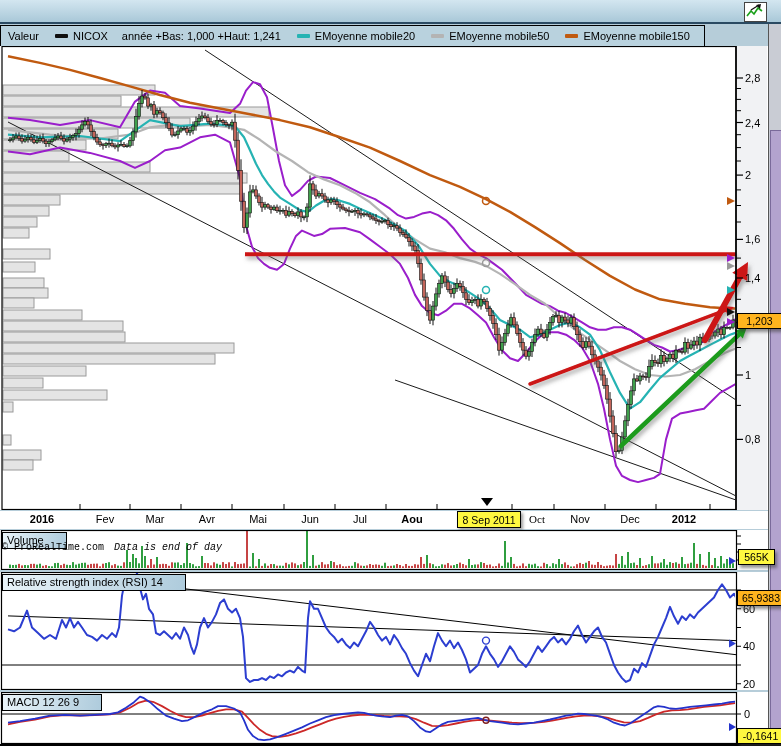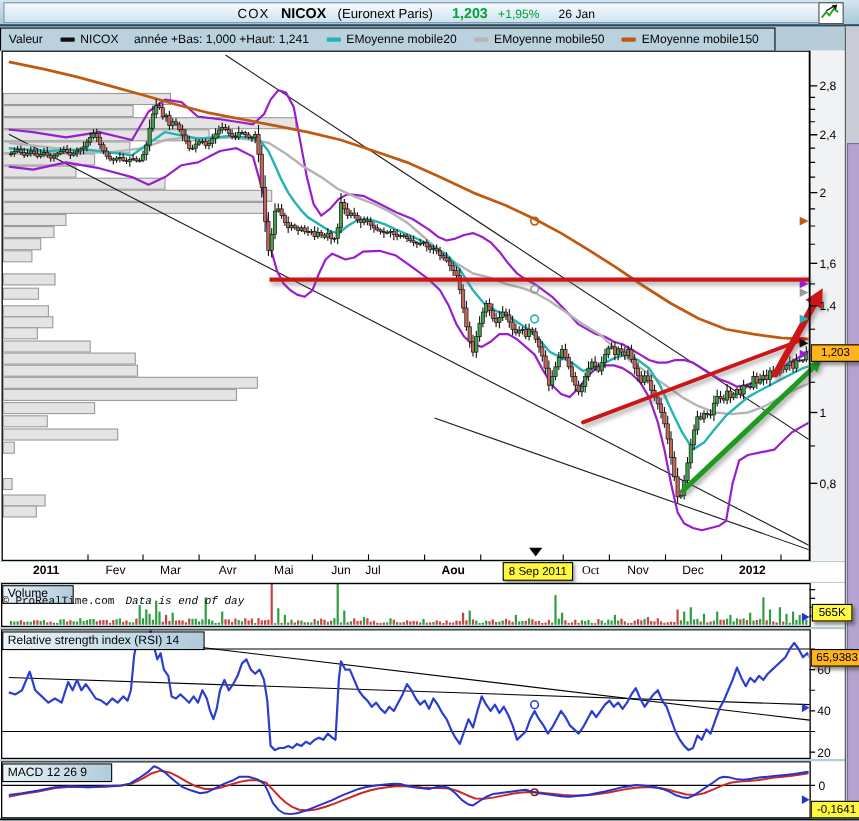--- a/index.html
+++ b/index.html
@@ -48,30 +48,20 @@
   #sbtrack{left:768px;top:24px;width:13px;height:722px;background:#c9ccd4;border-left:1px solid #555;}
   #sbthumb{left:1px;top:106px;width:11px;height:610px;background:#b3a3ce;border:1px solid #7a6a9a;cursor:grab;}
   #bottombar{left:0;top:744px;width:781px;height:2px;background:#000;}
 </style>
 </head>
 <body>
 
 <div id="app">
 
   <div class="abs" id="titlebar">
-    <div class="abs" id="titleinner">
-      <div id="titletext">
-        <span class="code">COX</span>
-        <b class="name">NICOX</b>
-        <span class="exch">(Euronext Paris)</span>
-        <span class="px">1,203</span>
-        <span class="pct">+1,95%</span>
-        <span class="dt">26 Jan</span>
-      </div>
-    </div>
     <div class="abs" id="popout">
       <svg width="19" height="16" viewBox="0 0 19 16">
         <polyline points="2,13 6,8 9,11 13,5 17,8" fill="none" stroke="#18a018" stroke-width="1.6"></polyline>
         <line x1="6" y1="7" x2="14" y2="2" stroke="#111" stroke-width="1.3"></line>
         <polygon points="16,1 11,2 15,6" fill="#111"></polygon>
       </svg>
     </div>
   </div>
 
   <div class="abs" id="legendbar">
@@ -697,27 +687,27 @@
         <rect x="2" y="0.5" width="734" height="463" fill="none" stroke="#000" stroke-width="1.2"></rect>
       </svg>
     <div class="abs" id="footer">
       <span>© ProRealTime.com</span><span class="it">Data is end of day</span>
     </div>
   </div>
   <div class="tag amber" id="pricetag" style="top:313px;width:43px">1,203</div>
 
   <div class="abs" id="daterow">
     <div id="datetag">8 Sep 2011</div>
-  <span style="left: 42px; font-weight: bold;">2011</span>
+  <span style="left: 42px; font-weight: bold;">2016</span>
       <span style="left: 105px;">Fev</span>
       <span style="left: 155px;">Mar</span>
       <span style="left: 207px;">Avr</span>
       <span style="left: 258px;">Mai</span>
       <span style="left: 310px;">Jun</span>
-      <span style="left: 339px; text-align: right;">Jul</span>
+      <span style="left: 360px; text-align: right;">Jul</span>
       <span style="left: 412px; font-weight: bold;">Aou</span>
       <span style="left: 537px; font-family: Liberation Serif, serif;">Oct</span>
       <span style="left: 580px;">Nov</span>
       <span style="left: 630px;">Dec</span>
       <span style="left: 684px; font-weight: bold;">2012</span>
     </div>
 
   <div class="abs" id="volwrap">
     <svg id="vol-svg" width="781" height="40" viewBox="0 0 781 40">
         <g>

